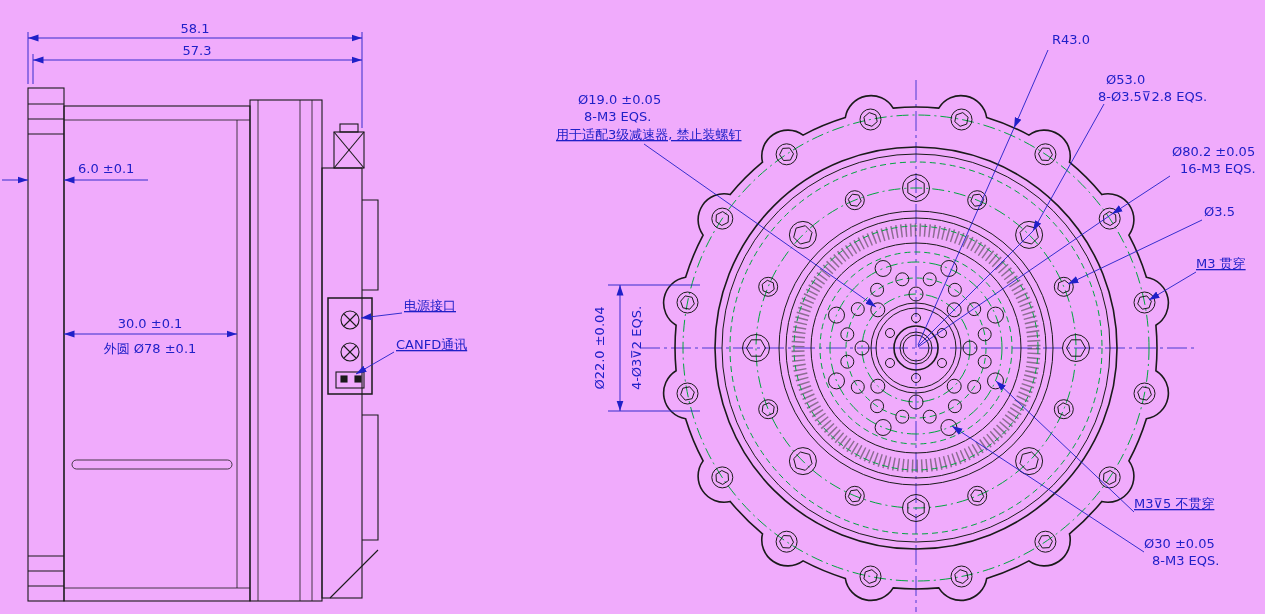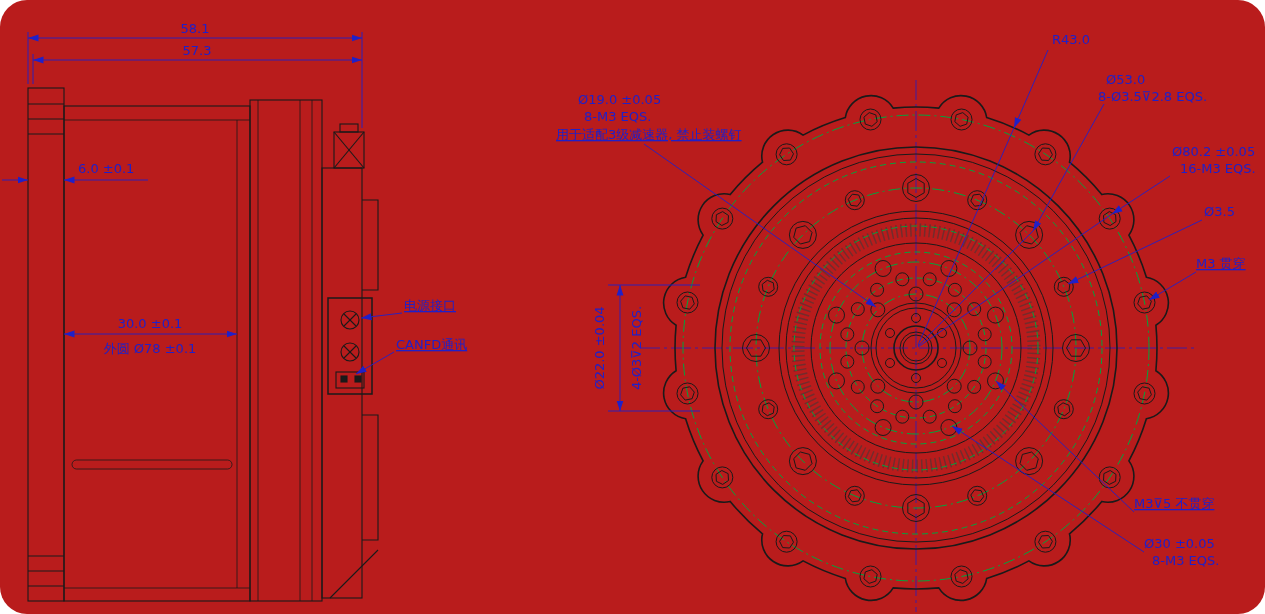--- a/index.html
+++ b/index.html
@@ -1,16 +1,16 @@
 <!DOCTYPE html>
 <html><head>
 <meta charset="utf-8">
 <style>
   html,body{margin:0;padding:0;background:#ffffff;}
-  .stage{width:1265px;height:614px;position:relative;background:#b91c1c;overflow:hidden;border-radius:27px;}
+  .stage{width:1265px;height:614px;position:relative;background:#f0abfc;overflow:hidden;}
   svg{display:block;}
   
   .blkg line,.blkg rect,.blkg circle,.blkg polyline,.blkg path,.blkg polygon{
     stroke:#1a1a1a;fill:none;stroke-width:1.1;}
   .blkg .thin{stroke-width:.8;}
   .blkg .thick{stroke-width:1.5;}
   .blk{stroke:#1a1a1a;fill:none;stroke-width:1;}
   .thick{stroke-width:1.6;}
   
   .gdd{stroke:#00a63e;fill:none;stroke-width:1;stroke-dasharray:12 4 2 4;}

